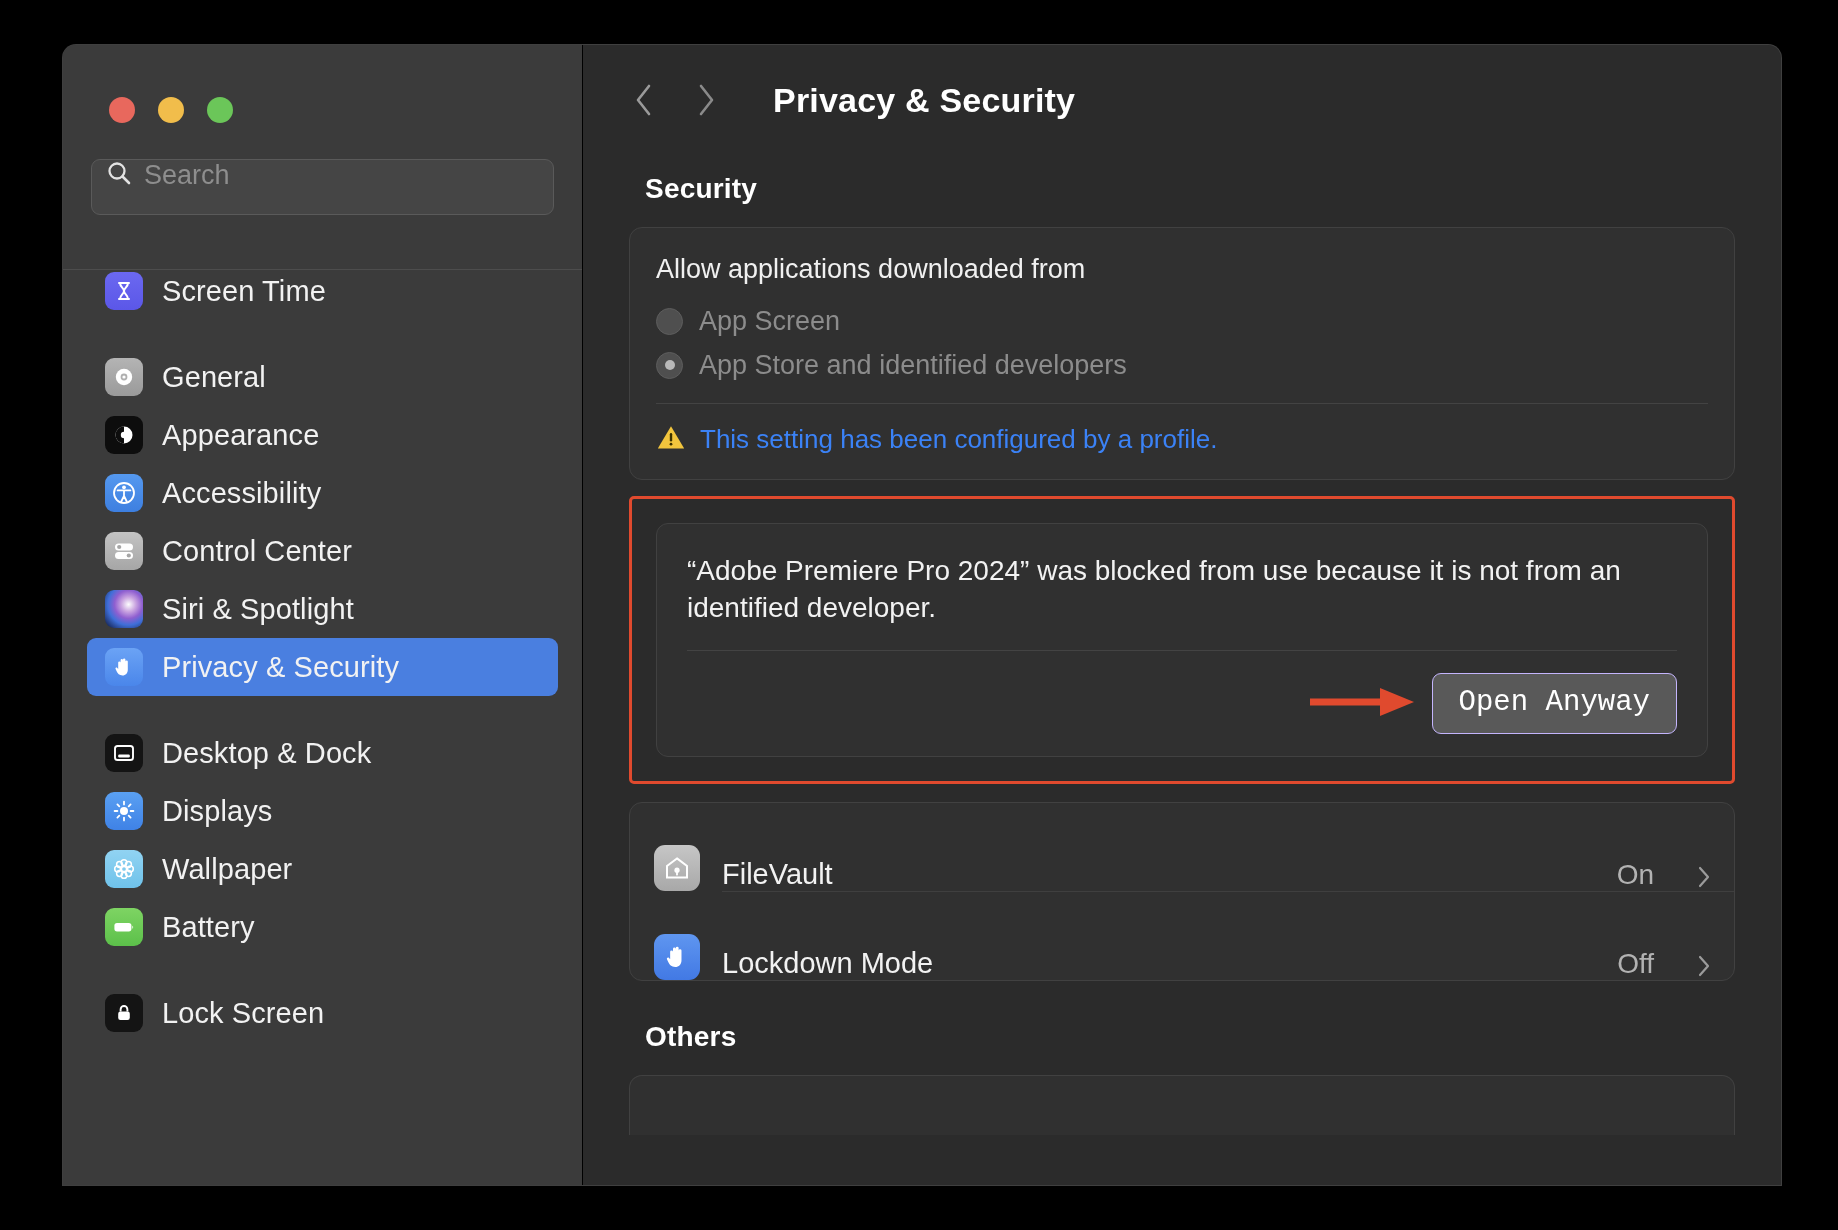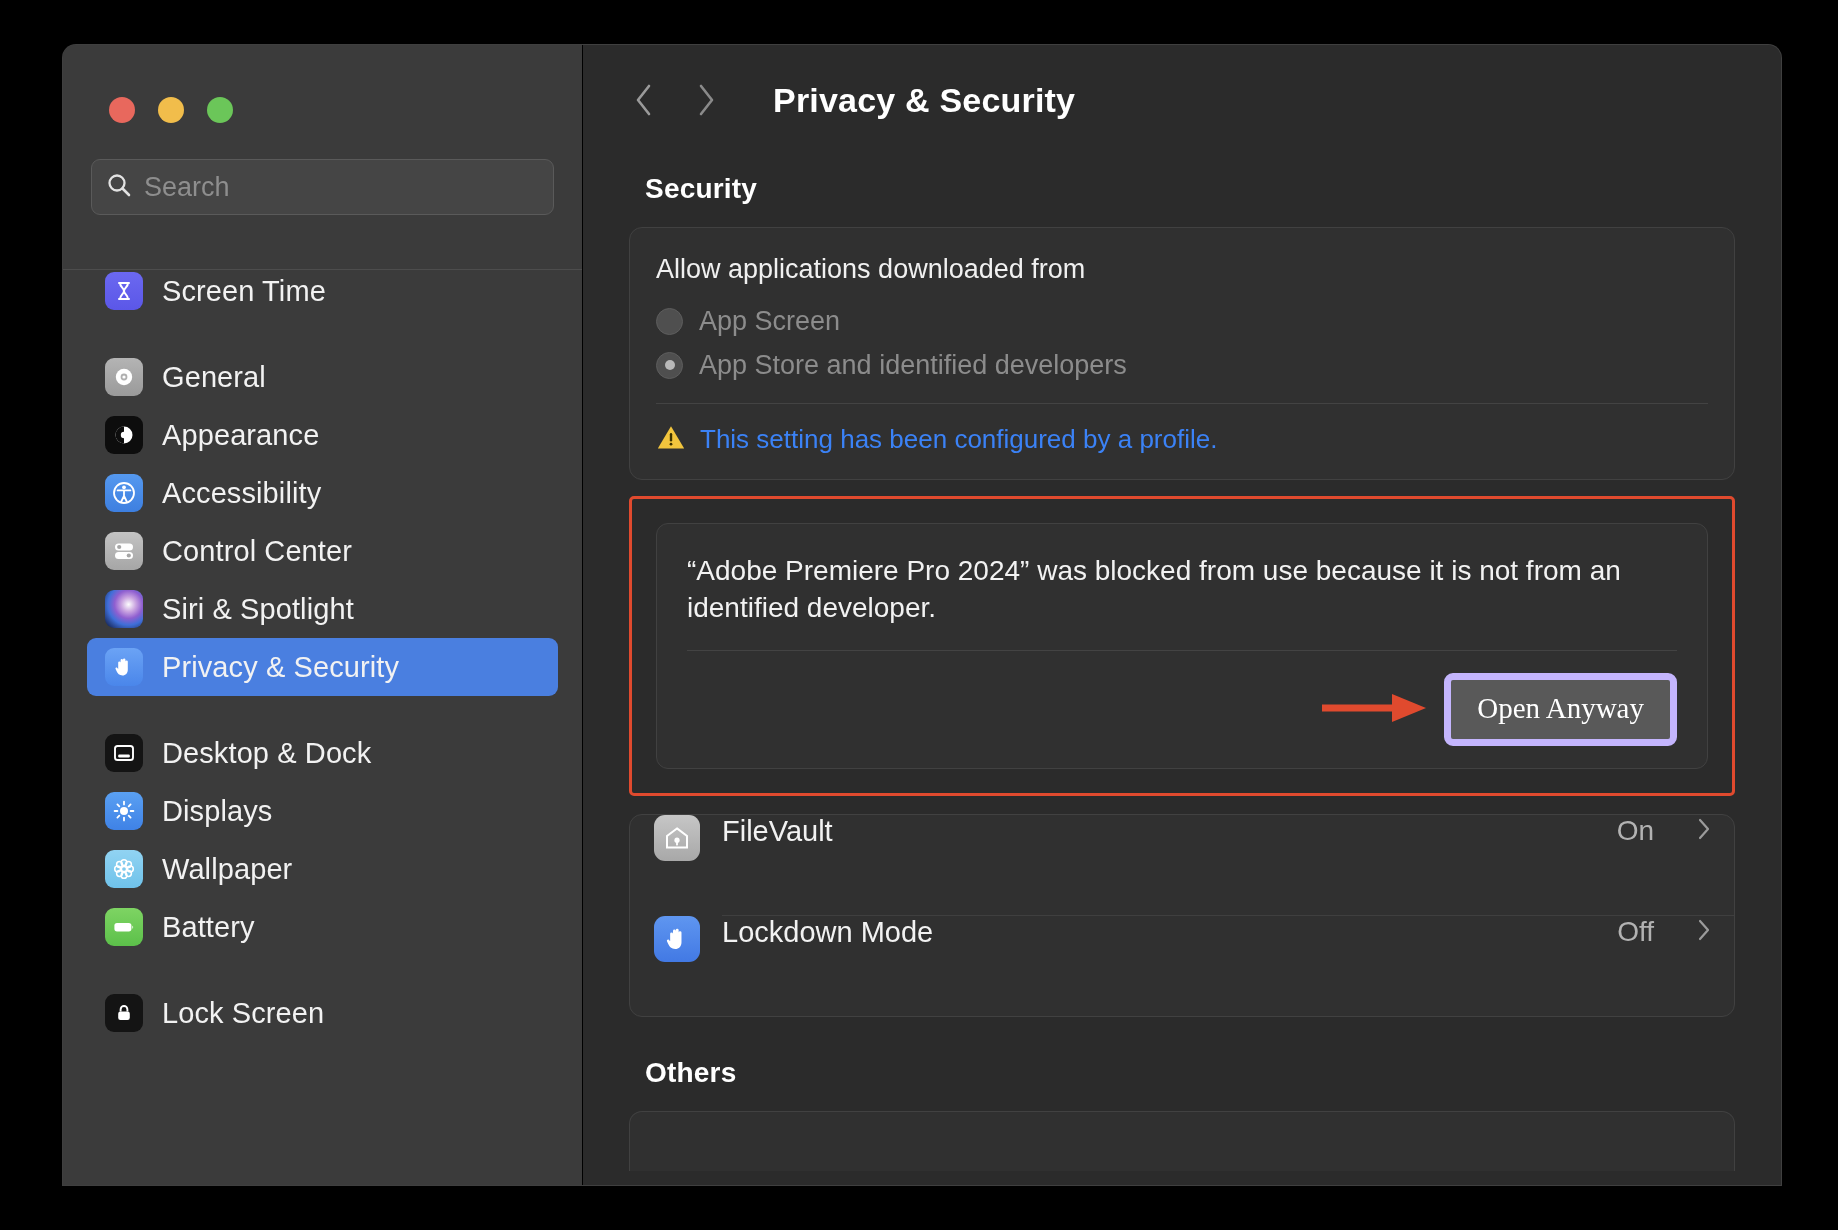--- a/index.html
+++ b/index.html
@@ -38,21 +38,21 @@
   .light.red   { background: #e8685d; }
   .light.amber { background: #f1bd4b; }
   .light.green { background: #6bc659; }
 
   #search-wrap { padding: 36px 28px 0 28px; }
   #search-box {
     height: 56px;
     background: #454545;
     border: 1px solid #5a5a5a;
     border-radius: 9px;
-    display: flex; align-items: center;
+    display: flex; align-items: flex-start;
     padding: 0 14px;
     gap: 12px;
   }
   #search-box svg { flex: 0 0 auto; }
   #search-input {
     background: transparent; border: none; outline: none;
     color: #e8e8e8;
     font-family: "Liberation Sans", sans-serif;
     font-size: 27px;
     width: 100%;
@@ -207,34 +207,34 @@
   }
   #blocked-sep { height: 1px; background: #434343; margin: 24px 0 0 0; }
   #blocked-actions {
     display: flex; align-items: center; justify-content: flex-end;
     gap: 0px;
     padding-top: 22px;
   }
   #arrow { margin-right: 14px; flex: 0 0 auto; }
   #open-anyway {
     background: #595959;
-    border: 7px solid #c4b5fd;
+    border: 1px solid #c4b5fd;
     border-radius: 9px;
     color: #ffffff;
-    font-family: Liberation Serif, serif;
+    font-family: Liberation Mono, monospace;
     font-size: 29px;
     padding: 12px 26px 14px 26px;
     white-space: nowrap;
   }
 
   
   #sec-list { margin-top: 18px; }
   .list-row {
-    display: flex; align-items: flex-start;
-    height: 100px;
+    display: flex; align-items: flex-end;
+    height: 88px;
     padding: 0 22px 0 24px;
     gap: 22px;
   }
   .row-icon {
     width: 46px; height: 46px;
     border-radius: 11px;
     flex: 0 0 46px;
     display: flex; align-items: center; justify-content: center;
   }
   .ic-filevault { background: linear-gradient(#c6c6c6,#a8a8a8); }

